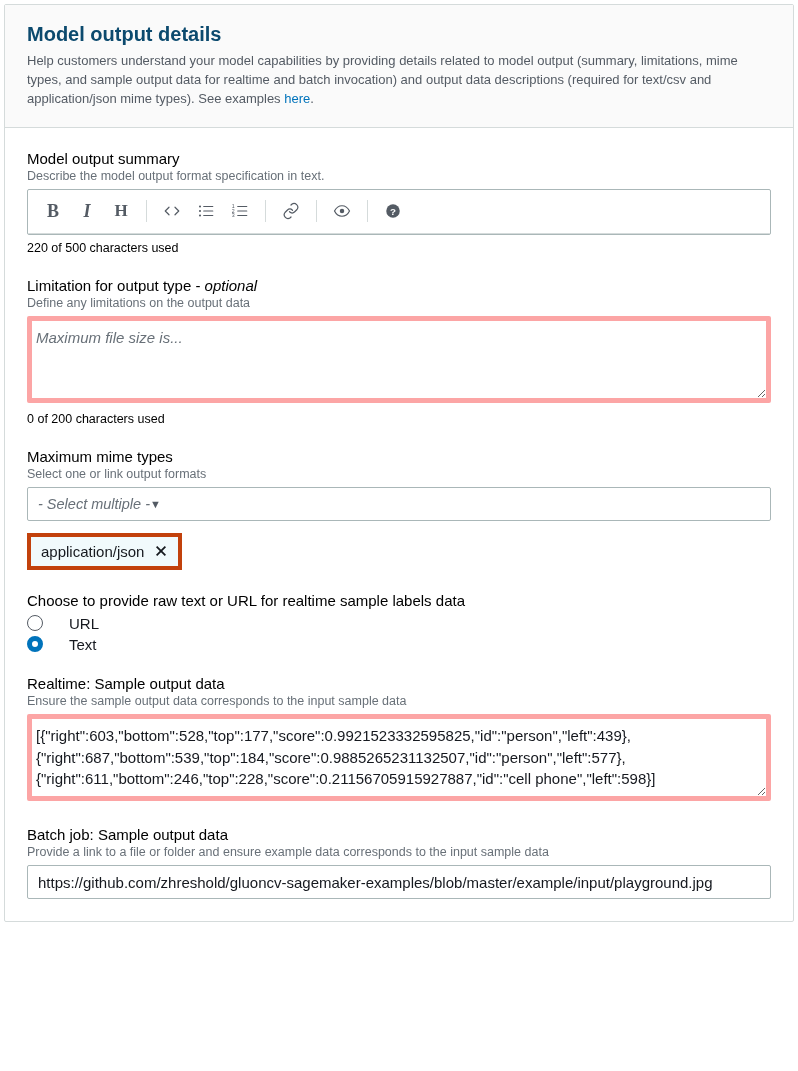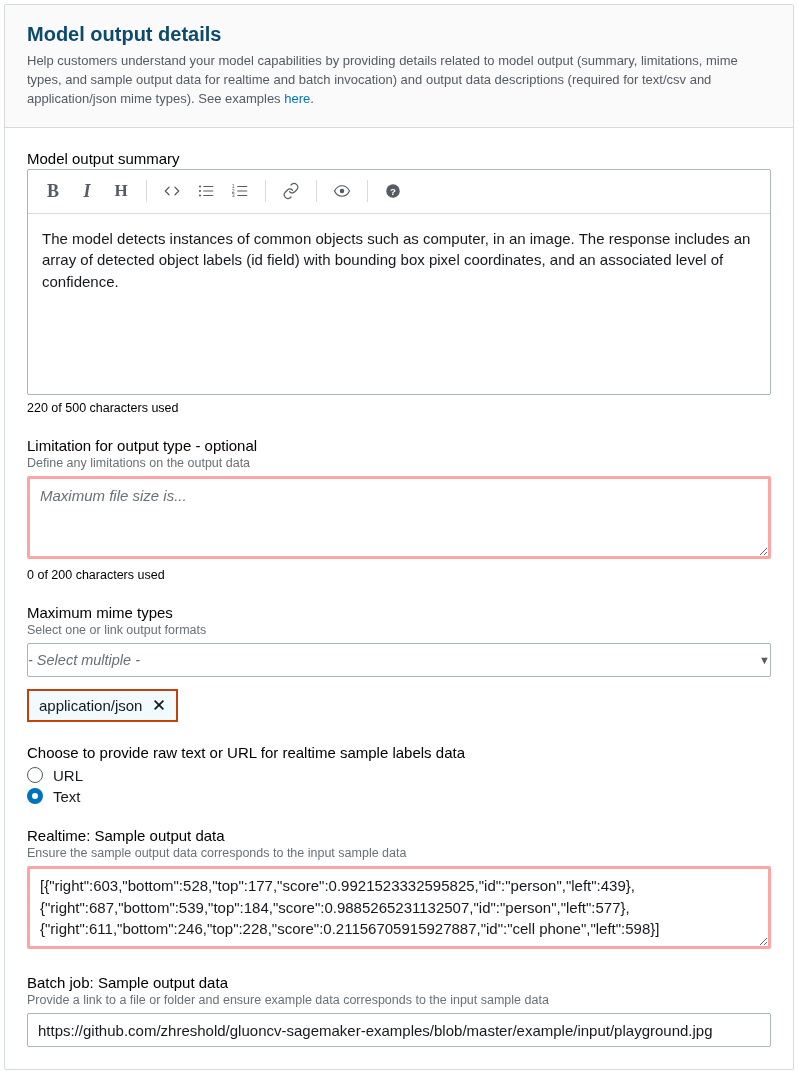--- a/index.html
+++ b/index.html
@@ -5,40 +5,40 @@
 *{box-sizing:border-box;margin:0;padding:0}
 body{font-family:"Amazon Ember","Helvetica Neue",Arial,sans-serif;font-size:14px;color:#16191f;background:#fff;padding:4px}
 .panel{border:1px solid #d5dbdb;border-radius:2px;background:#fff}
 .panel-head{padding:18px 22px 18px 22px;border-bottom:1px solid #d5dbdb;background:#fafafa}
 .panel-head h1{font-size:20px;font-weight:700;margin-bottom:6px;color:#0c4a6e}
 .panel-head p{font-size:13px;color:#545b64;line-height:1.45}
 .panel-head a.link{color:#0073bb;text-decoration:none}
 .panel-body{padding:22px}
 .section{margin-bottom:22px}
 .label{font-size:15px;color:#000000;margin-bottom:2px}
-.label .opt{font-weight:400}
+.label .opt{font-style:italic;font-weight:400}
 .desc{font-size:12.5px;color:#687078;margin-bottom:6px}
 .counter{font-size:12.5px;color:#000000;margin-top:6px}
 .editor{border:1px solid #aab7b8;border-radius:2px;background:#fff}
 .toolbar{display:flex;align-items:center;height:44px;border-bottom:1px solid #d5dbdb;padding:0 8px}
 .tbtn{width:34px;height:34px;display:flex;align-items:center;justify-content:center;color:#545b64;font-size:16px;cursor:pointer;border:none;background:none}
 .tbtn.bold{font-family:Georgia,serif;font-weight:700;font-size:18px}
 .tbtn.italic{font-family:Georgia,serif;font-style:italic;font-weight:700;font-size:18px}
 .tbtn.heading{font-family:Georgia,serif;font-weight:700;font-size:17px}
 .sep{width:1px;height:22px;background:#d5dbdb;margin:0 8px}
 .editor-body{padding:14px 14px;min-height:180px;font-size:15px;line-height:1.45;color:#16191f}
-textarea.tarea{width:100%;border:3px solid #fca5a5;border-radius:2px;padding:6px 10px;font-size:15px;font-family:inherit;color:#16191f;resize:both;line-height:1.45}
+textarea.tarea{width:100%;border:5px solid #fca5a5;border-radius:2px;padding:6px 4px;font-size:15px;font-family:inherit;color:#16191f;resize:both;line-height:1.45}
 textarea.tarea::placeholder{color:#687078;font-style:italic}
-.select{width:100%;height:34px;border:1px solid #aab7b8;border-radius:2px;display:flex;align-items:center;justify-content:space-between;padding:0 0;font-size:14.5px;font-style:italic;color:#687078;cursor:pointer;background:#fff}
+.select{width:100%;height:34px;border:1px solid #aab7b8;border-radius:2px;display:flex;align-items:center;padding:0 10px;font-size:14.5px;font-style:italic;color:#687078;cursor:pointer;background:#fff}
 .select .tri{font-style:normal;color:#545b64;font-size:11px}
-.tag{display:inline-flex;align-items:center;gap:10px;border:2px solid #c2410c;background:#f1fafc;color:#16191f;font-size:15px;padding:6px 10px;margin-top:12px;cursor:default}
+.tag{display:inline-flex;align-items:center;gap:10px;border:4px solid #c2410c;background:#f1fafc;color:#16191f;font-size:15px;padding:6px 10px;margin-top:12px;cursor:default}
 .tag .x{cursor:pointer;display:inline-flex}
 .tag .x svg{width:14px;height:14px;stroke:#16191f;stroke-width:2}
 .radios{margin-top:6px}
-.radio-row{display:flex;align-items:center;gap:10px;margin:4px 0;font-size:15px}
+.radio-row{display:flex;align-items:center;gap:26px;margin:4px 0;font-size:15px}
 .radio{width:16px;height:16px;border-radius:50%;border:1.5px solid #545b64;display:inline-flex;align-items:center;justify-content:center;cursor:pointer;flex-shrink:0}
 .radio.sel{border:5px solid #0073bb}
 input.text{width:100%;height:34px;border:1px solid #aab7b8;border-radius:2px;padding:0 10px;font-size:15px;font-family:inherit;color:#16191f}
 svg.ic{width:18px;height:18px;stroke:#545b64;stroke-width:1.6;fill:none;stroke-linecap:round;stroke-linejoin:round}
 svg.ic.fill{fill:#545b64;stroke:none}
 </style>
 </head>
 <body>
 
 <div class="panel">
@@ -46,20 +46,21 @@
     <h1>Model output details</h1>
     <p>
       <span>Help customers understand your model capabilities by providing details related to model output (summary, limitations, mime types, and sample output data for realtime and batch invocation) and output data descriptions (required for text/csv and application/json mime types). See examples </span><a href="#" class="link">here</a><span>.</span>
     </p>
   </div>
 
   <div class="panel-body">
 
     <div class="section">
       <div class="label">Model output summary</div>
+      <div class="desc">Describe the model output format specification in text.</div>
       <div class="editor">
         <div class="toolbar">
           <button class="tbtn bold">B</button>
           <button class="tbtn italic">I</button>
           <button class="tbtn heading">H</button>
           <div class="sep"></div>
           <button class="tbtn">
               <svg class="ic" viewBox="0 0 24 24">
                 <polyline points="8 7 3 12 8 17"></polyline>
                 <polyline points="16 7 21 12 16 17"></polyline>
@@ -100,21 +101,20 @@
               </svg>
             </button>
           <div class="sep"></div>
           <button class="tbtn">
               <svg class="ic fill" viewBox="0 0 24 24">
                 <circle cx="12" cy="12" r="9"></circle>
                 <text x="12" y="17" font-size="13" text-anchor="middle" fill="#fff" font-weight="700">?</text>
               </svg>
             </button>
         </div>
-        <div class="editor-body" contenteditable="true" style="">The model detects instances of common objects such as computer, in an image. The response includes an array of detected object labels (id field) with bounding box pixel coordinates, and an associated level of confidence.</div>
       </div>
       <div class="counter">220 of 500 characters used</div>
     </div>
 
     <div class="section">
       <div class="label"><span>Limitation for output type - </span><span class="opt">optional</span></div>
       <div class="desc">Define any limitations on the output data</div>
       <textarea class="tarea" rows="3" placeholder="Maximum file size is..." style=""></textarea>
       <div class="counter">0 of 200 characters used</div>
     </div>

